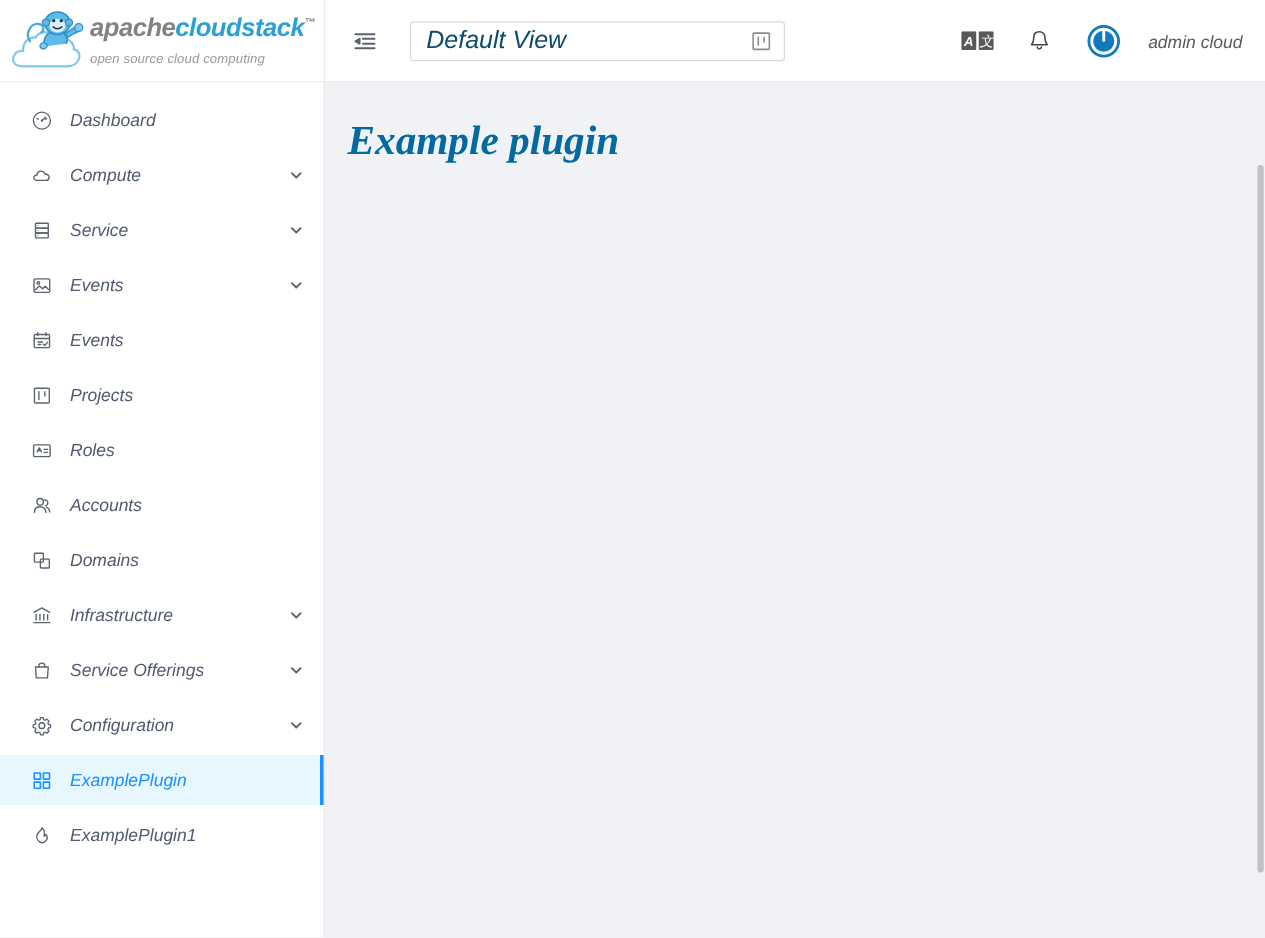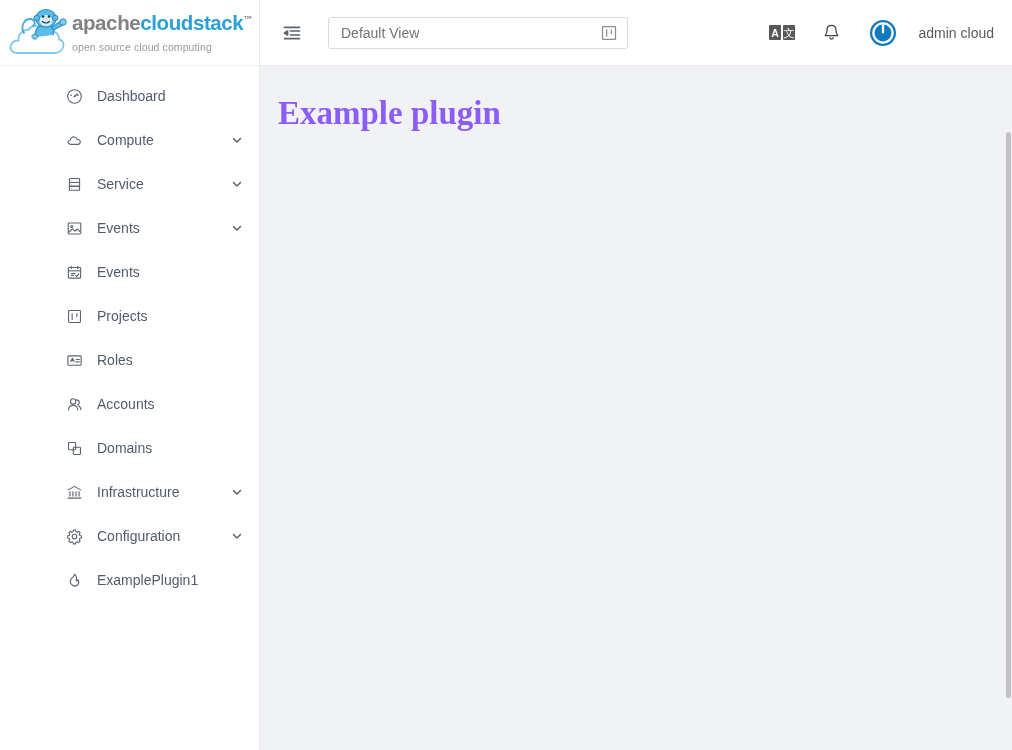--- a/index.html
+++ b/index.html
@@ -2,42 +2,42 @@
 <html><head>
 <meta charset="utf-8">
 <style>
   * { box-sizing: border-box; margin: 0; padding: 0; }
   html, body {
     width: 1012px; height: 750px;
     font-family: "Liberation Sans", sans-serif;
     background: #f0f2f5;
     overflow: hidden;
   }
-  .app { display: flex; width: 1012px; height: 750px; position: relative; }
+  .app { display: flex; width: 1012px; height: 750px; position: relative; font-style: italic; }
 
   
   .sidebar {
     width: 260px; height: 750px; background: #ffffff;
     border-right: 1px solid #e8e8e8;
     flex: 0 0 260px; position: relative; overflow: hidden;
   }
   .logo-area {
     height: 66px; display: flex; align-items: center;
     padding-left: 8px; border-bottom: 1px solid #f0f0f0;
     background: #fff;
   }
   .logo-mark { width: 62px; height: 52px; flex: 0 0 62px; }
   .logo-text { margin-left: 2px; line-height: 1; }
   .logo-title { font-size: 20.5px; font-weight: bold; letter-spacing: -0.4px; white-space: nowrap; }
   .logo-title .w1 { color: #808285; }
   .logo-title .w2 { color: #2a9fd8; }
   .logo-title .tm { font-size: 9px; color: #808285; vertical-align: super; }
   .logo-sub { font-size: 10.5px; color: #9a9a9a; margin-top: 9px; letter-spacing: .1px; white-space: nowrap; }
 
-  .menu { padding-top: 10px; padding-left: 41px; }
+  .menu { padding-top: 10px; }
   .menu-item {
     display: flex; align-items: center; height: 40px;
     padding-left: 24px; padding-right: 16px; cursor: pointer;
     color: #515a6e; font-size: 14px; position: relative;
     margin-bottom: 4px;
   }
   .menu-item .mi-icon {
     width: 18px; height: 18px; flex: 0 0 18px;
     display: flex; align-items: center; justify-content: center;
     color: #5b6270;
@@ -67,40 +67,40 @@
     justify-content: center; color: #5b6270; cursor: pointer;
   }
   .fold-btn svg { width: 20px; height: 20px; display: block; }
 
   .view-select {
     margin-left: 22px; width: 300px; height: 32px;
     border: 1px solid #d9d9d9; border-radius: 3px; background: #fff;
     display: flex; align-items: center; padding: 0 9px 0 12px;
     cursor: pointer;
   }
-  .view-select .vs-value { flex: 1 1 auto; font-size: 14px; color: #737373; }
+  .view-select .vs-value { flex: 1 1 auto; font-size: 20px; color: #0c4a6e; }
   .view-select .vs-icon { width: 18px; height: 18px; color: #8c8c8c; }
   .view-select .vs-icon svg { width: 18px; height: 18px; display: block; }
 
   .header-right { margin-left: auto; display: flex; align-items: center; }
   .hdr-icon { width: 30px; height: 30px; display: flex; align-items: center; justify-content: center; cursor: pointer; color: #4a4a4a; }
   .hdr-icon svg { display: block; }
   .trans-icon { margin-right: 20px; }
   .bell-icon { margin-right: 22px; }
   .user-box { display: flex; align-items: center; cursor: pointer; gap: 12px; }
   .avatar { width: 28px; height: 28px; border-radius: 50%; flex: 0 0 28px; }
   .user-name { margin-left: 10px; font-size: 14px; color: #595959; white-space: nowrap; }
 
   .content {
     flex: 1 1 auto; background: #f0f2f5; padding: 28px 0 0 18px;
     position: relative; overflow: hidden;
   }
   .page-title {
     font-family: "Liberation Serif", serif;
-    font-weight: bold; font-size: 33px; color: #8b5cf6;
+    font-weight: bold; font-size: 33px; color: #0369a1;
     line-height: 1.2;
   }
 
   
   .scrollbar-track {
     position: absolute; top: 66px; right: 0; width: 6px;
     height: 684px; background: transparent; z-index: 5;
   }
   .scrollbar-thumb {
     position: absolute; top: 0px; right: 1px; width: 5px; height: 566px;
@@ -273,36 +273,61 @@
           </svg>
         </span>
         <span class="mi-label">Infrastructure</span>
         <span class="mi-arrow">
           <svg viewBox="0 0 12 12" fill="none" stroke="currentColor" stroke-width="1.5" stroke-linecap="round" stroke-linejoin="round">
               <path d="M2.5 4.5 L6 8 L9.5 4.5"></path>
             </svg>
         </span>
       </div>
 
+      <div class="menu-item">
+        <span class="mi-icon">
+          <svg viewBox="0 0 20 20" fill="none" stroke="currentColor" stroke-width="1.3">
+            <path d="M4 6.6 H16 L15.3 16.8 H4.7 Z" stroke-linejoin="round"></path>
+            <path d="M7.3 6.6 V5.2 C7.3 3.8 8.5 2.9 10 2.9 C11.5 2.9 12.7 3.8 12.7 5.2 V6.6" stroke-linecap="round"></path>
+          </svg>
+        </span>
+        <span class="mi-label">Service Offerings</span>
+        <span class="mi-arrow">
+          <svg viewBox="0 0 12 12" fill="none" stroke="currentColor" stroke-width="1.5" stroke-linecap="round" stroke-linejoin="round">
+              <path d="M2.5 4.5 L6 8 L9.5 4.5"></path>
+            </svg>
+        </span>
+      </div>
 
       <div class="menu-item">
         <span class="mi-icon">
           <svg viewBox="0 0 20 20" fill="none" stroke="currentColor" stroke-width="1.25">
             <path d="M8.7 2.4 h2.6 l.35 1.9 1.55 .65 1.6-1.05 1.85 1.85 -1.05 1.6 .65 1.55 1.9 .35 v2.6 l-1.9 .35 -.65 1.55 1.05 1.6 -1.85 1.85 -1.6-1.05 -1.55 .65 -.35 1.9 h-2.6 l-.35-1.9 -1.55-.65 -1.6 1.05 -1.85-1.85 1.05-1.6 -.65-1.55 -1.9-.35 v-2.6 l1.9-.35 .65-1.55 -1.05-1.6 1.85-1.85 1.6 1.05 1.55-.65 Z" stroke-linejoin="round"></path>
             <circle cx="10" cy="10" r="2.7"></circle>
           </svg>
         </span>
         <span class="mi-label">Configuration</span>
         <span class="mi-arrow">
           <svg viewBox="0 0 12 12" fill="none" stroke="currentColor" stroke-width="1.5" stroke-linecap="round" stroke-linejoin="round">
               <path d="M2.5 4.5 L6 8 L9.5 4.5"></path>
             </svg>
         </span>
       </div>
 
+      <div class="menu-item selected">
+        <span class="mi-icon">
+          <svg viewBox="0 0 20 20" fill="none" stroke="currentColor" stroke-width="1.5">
+            <rect x="2.8" y="2.8" width="5.8" height="5.8" rx="0.6"></rect>
+            <rect x="11.4" y="2.8" width="5.8" height="5.8" rx="0.6"></rect>
+            <rect x="2.8" y="11.4" width="5.8" height="5.8" rx="0.6"></rect>
+            <rect x="11.4" y="11.4" width="5.8" height="5.8" rx="0.6"></rect>
+          </svg>
+        </span>
+        <span class="mi-label">ExamplePlugin</span>
+      </div>
 
       <div class="menu-item">
         <span class="mi-icon">
           <svg viewBox="0 0 20 20" fill="none" stroke="currentColor" stroke-width="1.3">
             <path d="M10 2.6 C10 5.4 7.2 5.8 5.8 8.6 C4.6 11 5.4 14 7.6 15.6 C9.4 16.9 11.8 16.8 13.4 15.3 C15.2 13.6 15.4 11 14 9 C13.4 10.2 12.6 10.6 12 10.4 C12.8 8 12.2 4.6 10 2.6 Z" stroke-linejoin="round"></path>
           </svg>
         </span>
         <span class="mi-label">ExamplePlugin1</span>
       </div>
 

